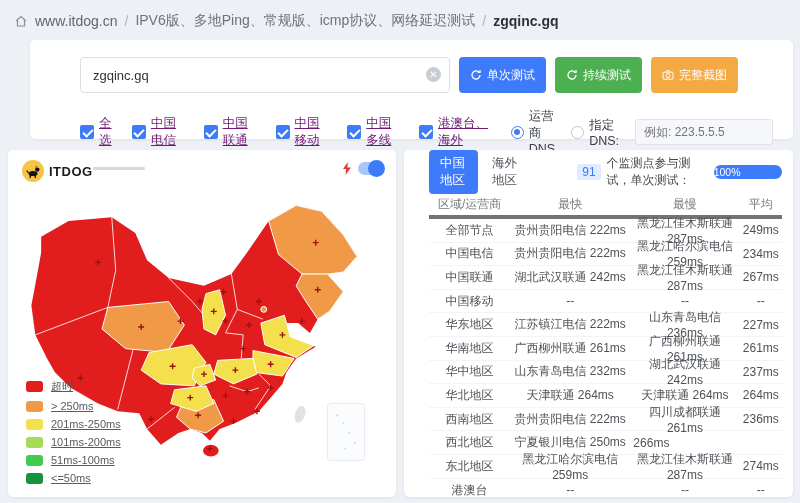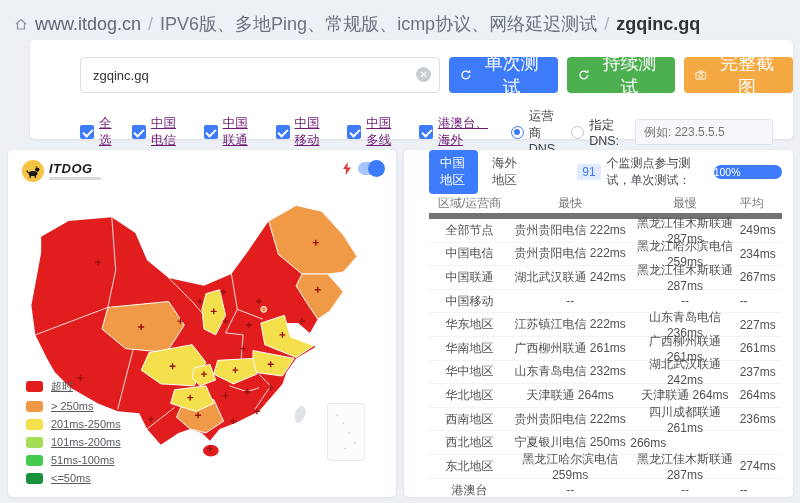--- a/index.html
+++ b/index.html
@@ -1,54 +1,54 @@
 <!DOCTYPE html>
 <html style="--accent: #3e7bfa; --btn-green: #4cb050; --btn-orange: #f5a942; --badge-bg: #e1ebff; --map-red: #e11d1d; --map-orange: #f09a47; --map-yellow: #f4e04c; --map-lgreen: #a5db56; --map-green: #43cb4e; --map-dgreen: #18923c; --marker: #9c1212; --taiwan: #dfe3e8;"><head>
 <meta charset="utf-8">
 <style>
   * { margin:0; padding:0; box-sizing:border-box; }
   html,body { width:800px; height:503px; overflow:hidden; }
   body { background:#edf0f4; font-family:"Liberation Sans","DejaVu Sans",sans-serif; position:relative; }
 
   
-  .breadcrumb { position:absolute; left:14px; top:12px; display:flex; align-items:center; gap:7px; font-size:18px; color:#6b7280;justify-content:flex-end; }
+  .breadcrumb { position:absolute; left:14px; top:12px; display:flex; align-items:center; gap:7px; font-size:14px; color:#6b7280;justify-content:flex-end; }
   .breadcrumb .site { color:#5f6773; }
   .breadcrumb .sep { color:#b0b6bf; }
   .breadcrumb .current { color:#2f3338; font-weight:600; }
 
   .card { position:absolute; background:#fff; border-radius:5px; box-shadow:0 1px 3px rgba(30,40,60,.07); }
 
   
   .top-card { left:30px; top:40px; width:763px; height:99px; }
   .search-row { position:absolute; left:50px; top:17px; display:flex; align-items:center; }
   .search-box { position:relative; width:370px; height:36px; }
   .search-box input { width:100%; height:100%; border:1px solid #dcdfe6; border-radius:4px; padding:0 30px 0 12px; font-size:13px; color:#333; outline:none; font-family:inherit; }
   .clear-ic { position:absolute; right:9px; top:10px; width:15px; height:15px; border-radius:50%; background:#c8cdd4; color:#fff; font-size:10px; line-height:15px; text-align:center; cursor:pointer; }
-  .btn { height:36px; margin-left:9px; border:none; border-radius:4px; color:#fff; font-size:18px; padding:0 11px; display:flex; align-items:center; gap:5px; cursor:pointer; font-family:inherit; }
+  .btn { height:36px; margin-left:9px; border:none; border-radius:4px; color:#fff; font-size:12px; padding:0 11px; display:flex; align-items:center; gap:5px; cursor:pointer; font-family:inherit; }
   .btn svg { width:12px; height:12px; }
   .btn-blue { background:var(--accent); }
   .btn-green { background:var(--btn-green); }
   .btn-orange { background:var(--btn-orange);text-align:center; }
 
   .filter-row { position:absolute; left:50px; top:68px; right:20px; display:flex; align-items:center; font-size:12.5px; }
   .chk-item { display:flex; align-items:center; gap:5px; margin-right:17px; color:#701a75; cursor:pointer;text-decoration:underline; }
   .chk { width:14px; height:14px; border-radius:2px; background:var(--accent); position:relative; flex:0 0 auto; }
   .chk::after { content:""; position:absolute; left:4.5px; top:1.5px; width:4px; height:8px; border-right:2px solid #fff; border-bottom:2px solid #fff; transform:rotate(45deg); }
   .dns-group { margin-left:auto; display:flex; align-items:center; gap:6px; color:#3a3f45; }
   .radio { width:13px; height:13px; border-radius:50%; border:1px solid #c0c4cc; position:relative; background:#fff; flex:0 0 auto; }
   .radio.on { border-color:var(--accent); }
   .radio.on::after { content:""; position:absolute; left:2.5px; top:2.5px; width:6px; height:6px; border-radius:50%; background:var(--accent); }
   .radio-item { display:flex; align-items:center; gap:5px; margin-right:10px; cursor:pointer; }
   .dns-input { width:138px; height:26px; border:1px solid #e0e3e9; background:#f5f7fa; border-radius:3px; font-size:12px; color:#9aa0a8; padding:0 8px; outline:none; font-family:inherit; }
 
   
   .map-card { left:8px; top:150px; width:388px; height:347px; }
   .logo { position:absolute; left:14px; top:10px; display:flex; align-items:center; gap:5px; }
   .logo-badge { width:22px; height:22px; border-radius:50%; background:#f6c344; position:relative; overflow:hidden; }
-  .logo-txt { display:flex; flex-direction:column;font-style:italic; }
+  .logo-txt { display:flex; flex-direction:row; }
   .logo-name { font-size:13px; font-weight:700; letter-spacing:.5px; color:#1c1c1c; line-height:13px; }
   .logo-tag { margin-top:2px; width:52px; height:3px; background:#d9d9d9; border-radius:1px; }
   .map-tools { position:absolute; right:12px; top:12px; display:flex; align-items:center; gap:6px; }
   .toggle { width:26px; height:13px; border-radius:7px; background:#a9c6fb; position:relative; cursor:pointer; }
   .toggle::after { content:""; position:absolute; right:-1px; top:-2px; width:17px; height:17px; border-radius:50%; background:var(--accent); }
   .map-svg { position:absolute; left:0; top:26px; width:388px; height:304px; }
   .m-red { fill:var(--map-red); }
   .m-or  { fill:var(--map-orange); stroke:#fff; stroke-width:1; }
   .m-ye  { fill:var(--map-yellow); stroke:#fff; stroke-width:1; }
   .bd { stroke:#fff; stroke-width:1; fill:none; opacity:.85; }
@@ -63,22 +63,22 @@
   .res-card { left:404px; top:150px; width:389px; height:347px; padding:9px 11px 0 25px; }
   .res-head { display:flex; align-items:center; height:26px; font-size:12.5px; }
   .tab-cn { background:var(--accent); color:#fff; border-radius:4px; padding:5px 11px; font-size:12.5px; cursor:pointer; }
   .tab-ov { color:#52575e; margin-left:14px; cursor:pointer; }
   .count-badge { margin-left:58px; background:var(--badge-bg); color:var(--accent); font-size:12px; padding:1px 5px; border-radius:2px; }
   .prog-label { margin-left:6px; color:#45494f; font-size:12px; }
   .prog-bar { margin-left:16px; width:126px; height:14px; border-radius:7px; background:var(--accent); color:#fff; font-size:10.5px; text-align:left; line-height:14px; }
   .tbl { margin-top:9px; }
   .trow { display:flex; align-items:center; height:23.6px; border-bottom:1px solid #f2f4f7; font-size:12px; color:#4e5257; }
   .trow:last-child { border-bottom:none; }
-  .thead { height:25px; color:#76797d; border-bottom:6px solid #737373; }
-  .c1 { width:23%; text-align:center; } .c2 { width:34%; text-align:center; } .c3 { width:31%; text-align:center; } .c4 { width:12%; }
+  .thead { height:25px; color:#76797d; border-bottom:4px solid #737373; }
+  .c1 { width:23%; text-align:center; } .c2 { width:34%; text-align:center; } .c3 { width:31%; text-align:center; } .c4 { width:12%; text-align:center; }
 </style>
 </head>
 <body>
 
 <div class="breadcrumb">
   <svg width="14" height="14" viewBox="0 0 14 14">
       <path d="M2 7 L7 2.5 L12 7 M3.5 6.5 V12 H10.5 V6.5" stroke="#8a919c" stroke-width="1.2" fill="none"></path>
     </svg>
   <span class="site">www.itdog.cn</span>
   <span class="sep">/</span>

